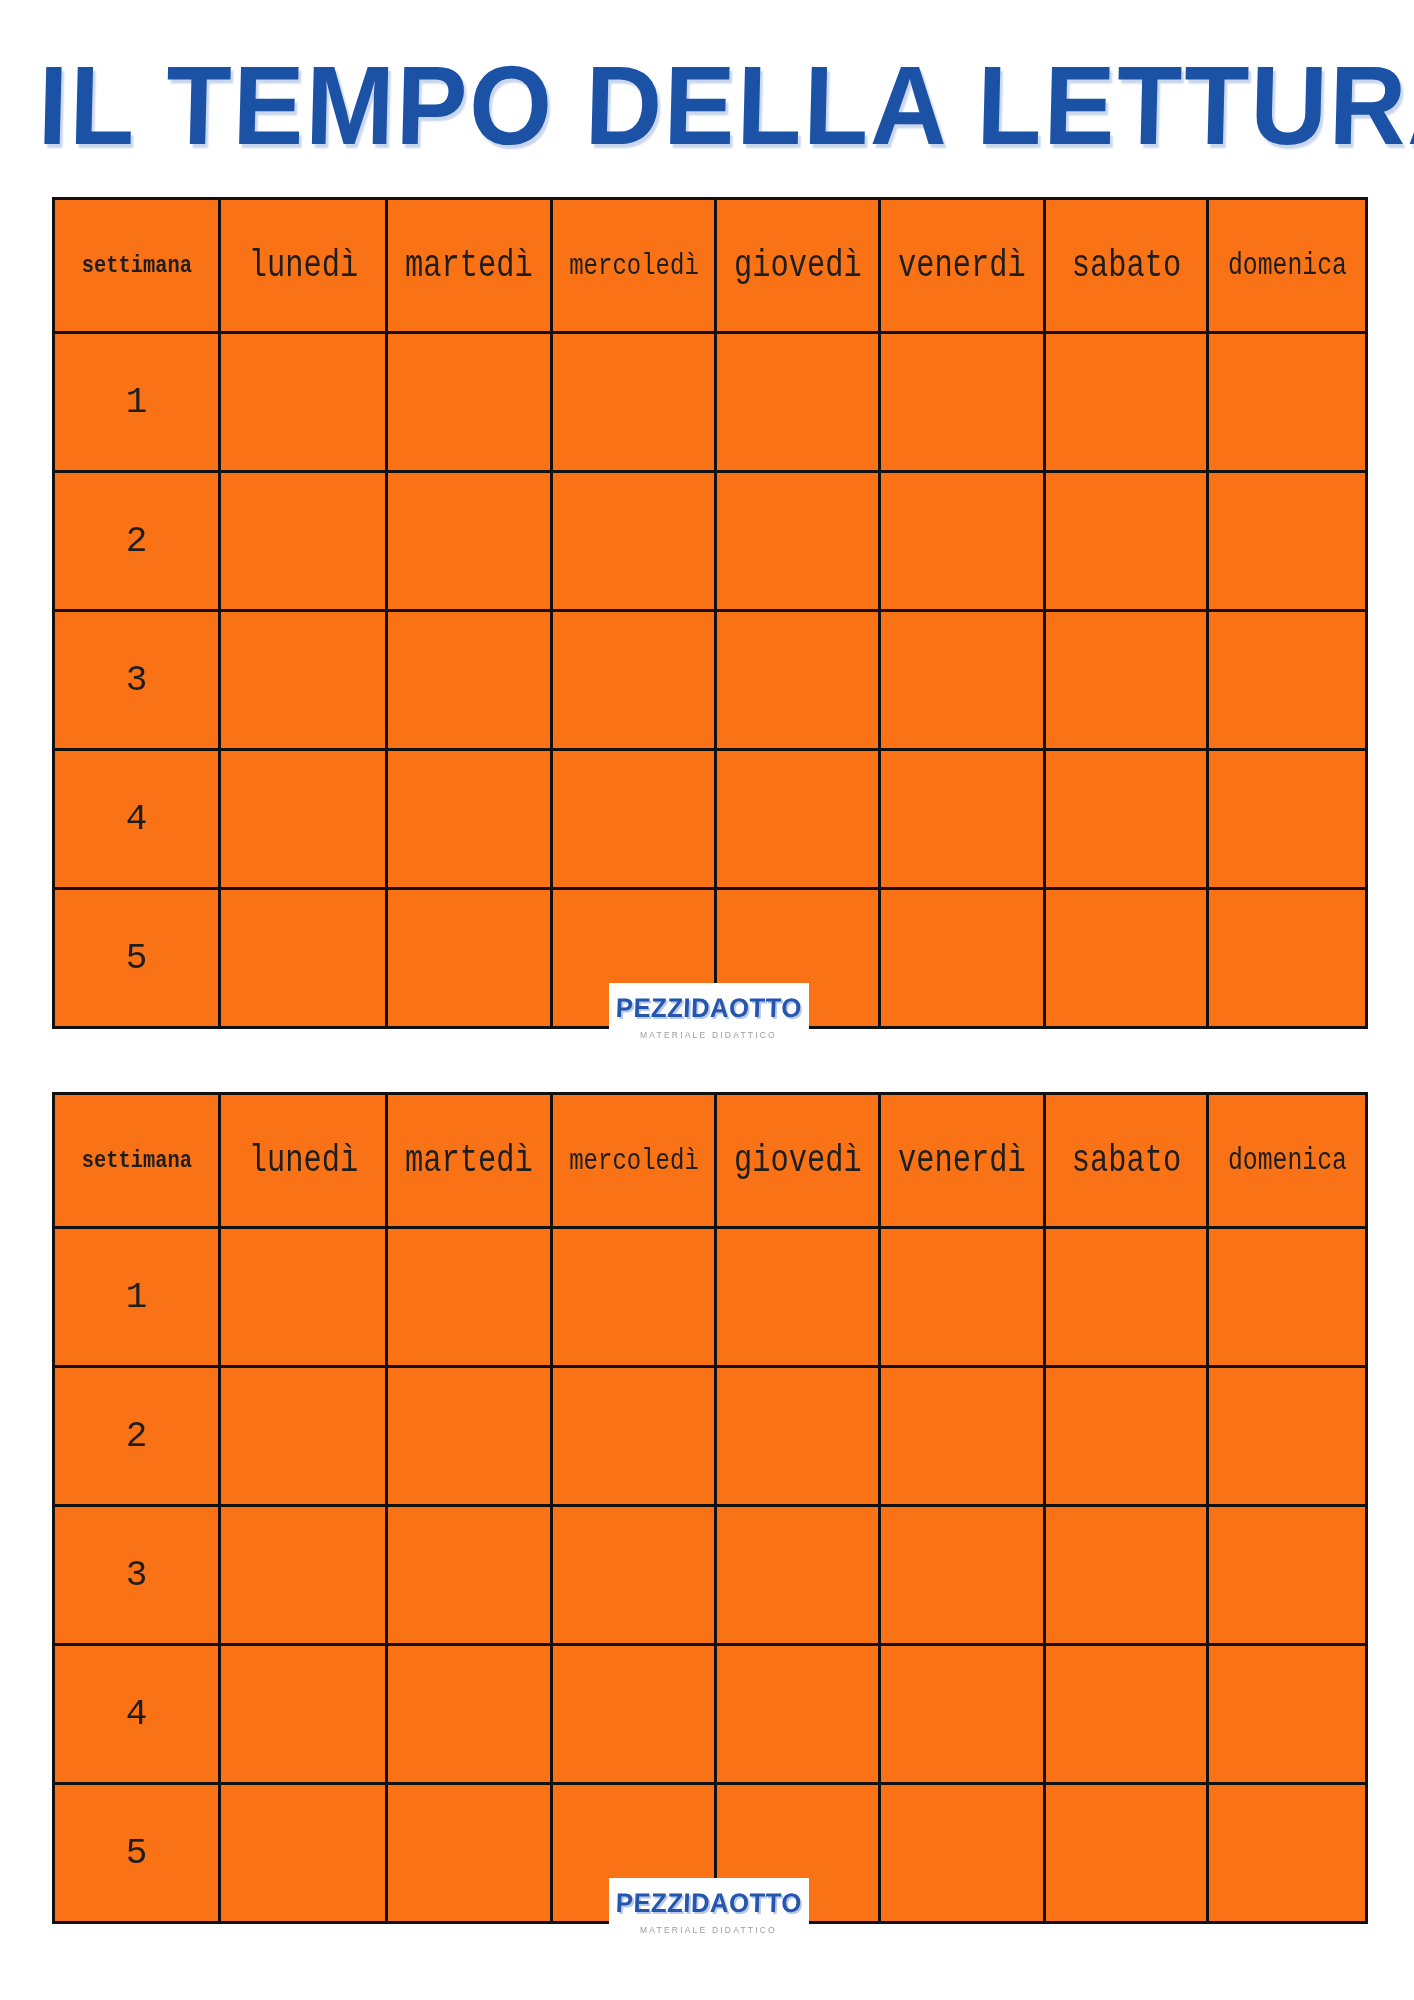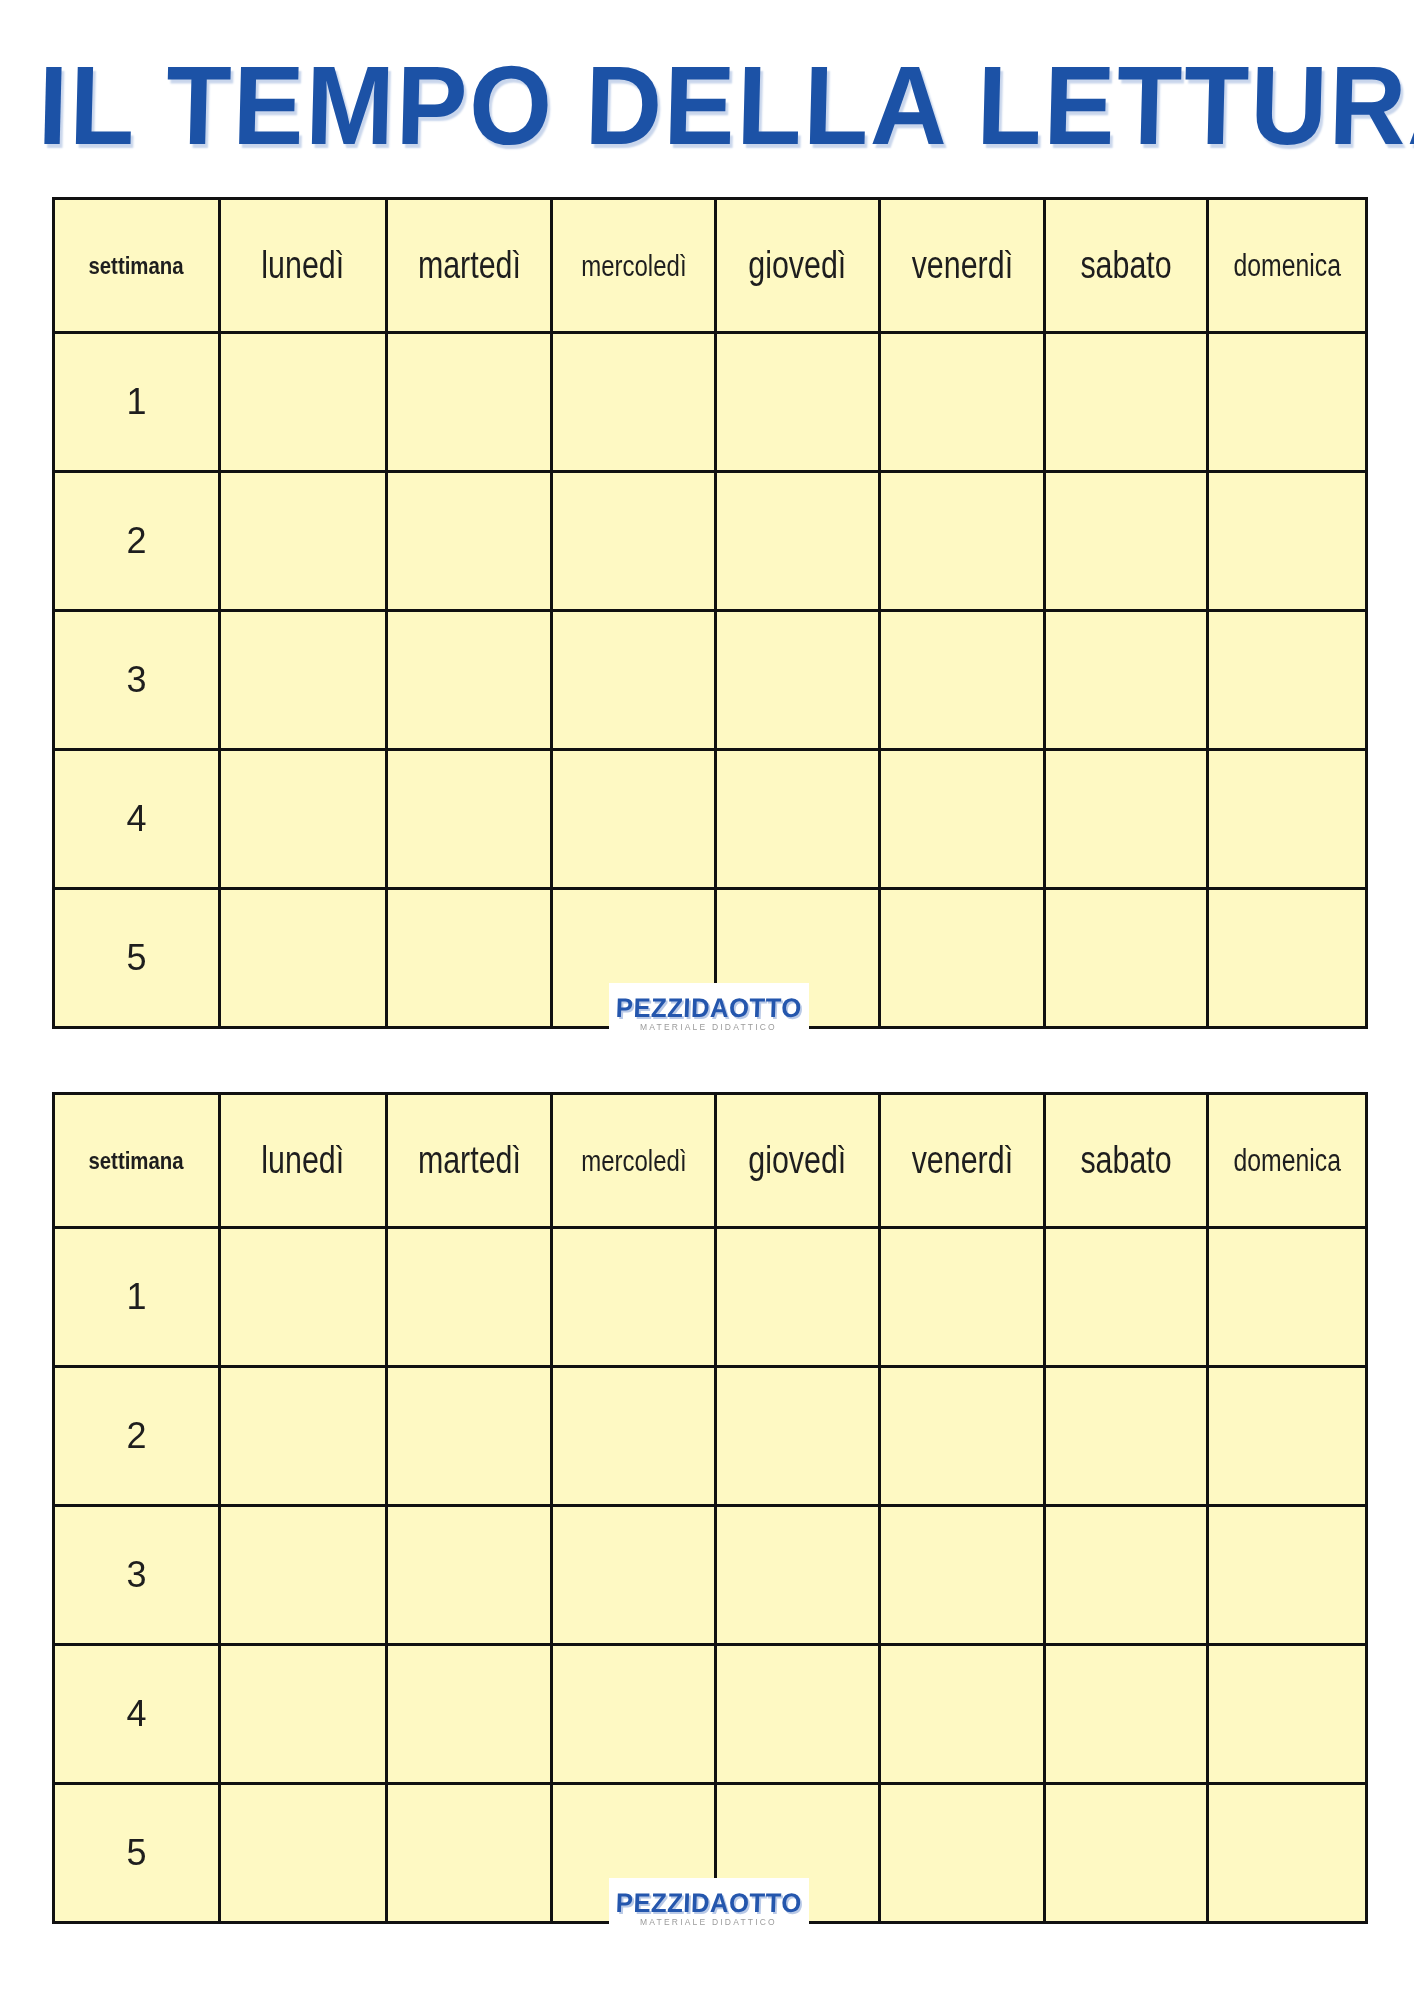--- a/index.html
+++ b/index.html
@@ -44,21 +44,22 @@
     left: 52px;
     width: 1313px;
   }
   .tbl-wrap.first  { top: 197px; }
   .tbl-wrap.second { top: 1092px; }
 
   table.reading-log {
     border-collapse: collapse;
     table-layout: fixed;
     width: 1313px;
-    background: #fef9c3;
+    background: #f97316;
+    font-family: Liberation Mono, monospace;
   }
   table.reading-log th,
   table.reading-log td {
     border: 3px solid #111111;
     padding: 0;
     text-align: center;
     vertical-align: middle;
     color: #1e1e1e;
     background: transparent;
   }
@@ -105,21 +106,21 @@
     font-weight: 900;
     font-size: 27px;
     line-height: 1;
     letter-spacing: 0.5px;
     color: #2456ad;
     transform: scaleX(0.95) skewX(-2deg);
     text-shadow: 2px 2px 0 #b9c9e6;
     white-space: nowrap;
   }
   .logo-tagline {
-    margin-top: 0;
+    margin-top: 8px;
     font-size: 8.5px;
     letter-spacing: 2.2px;
     color: #9b9b9b;
     white-space: nowrap;
   }
 </style>
 </head>
 <body>
 
 <div class="page">

